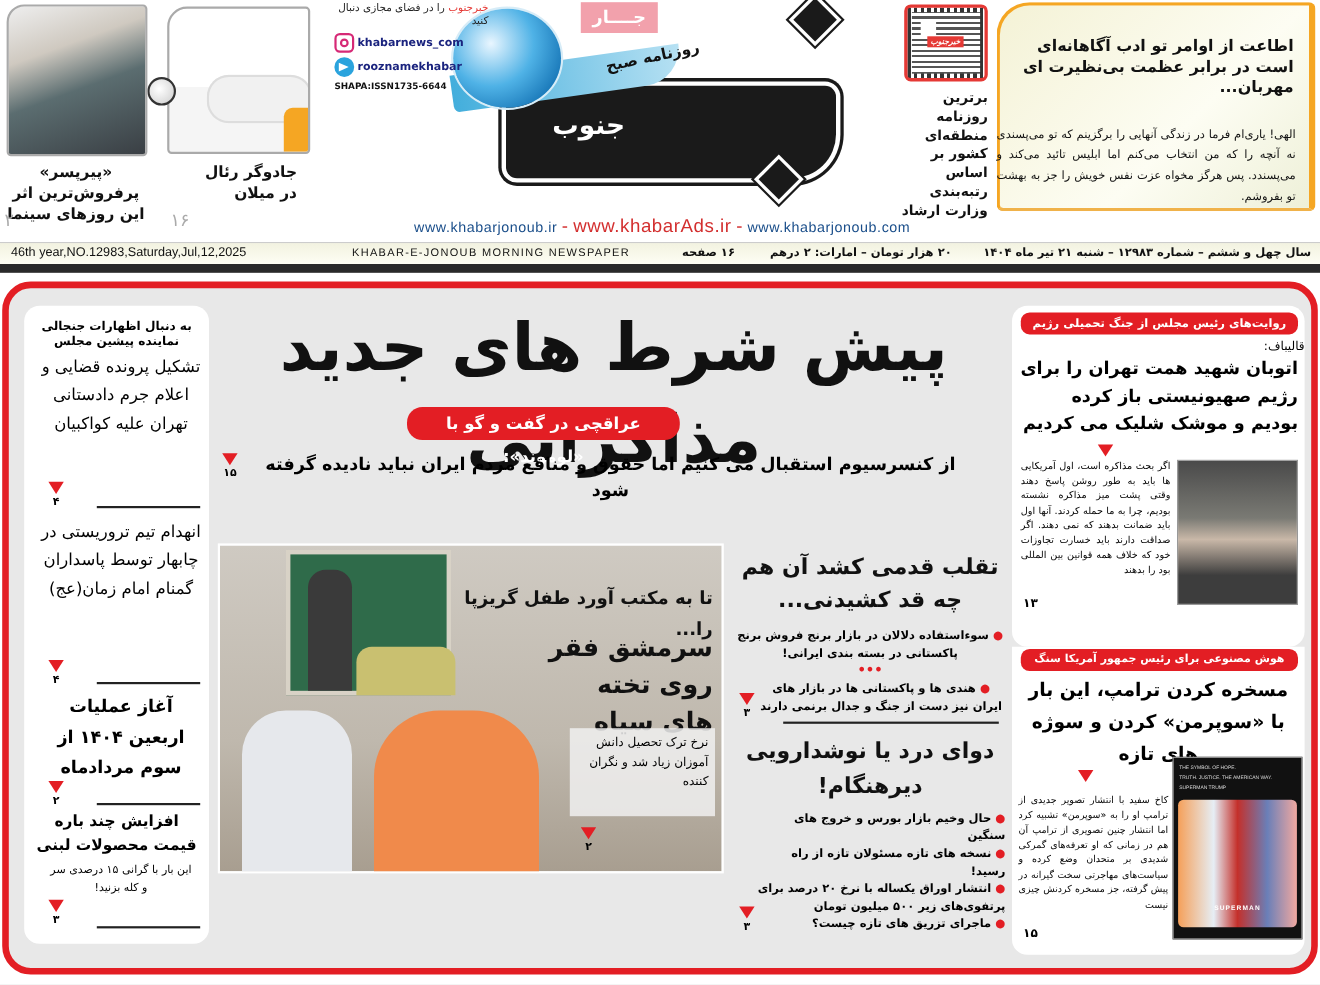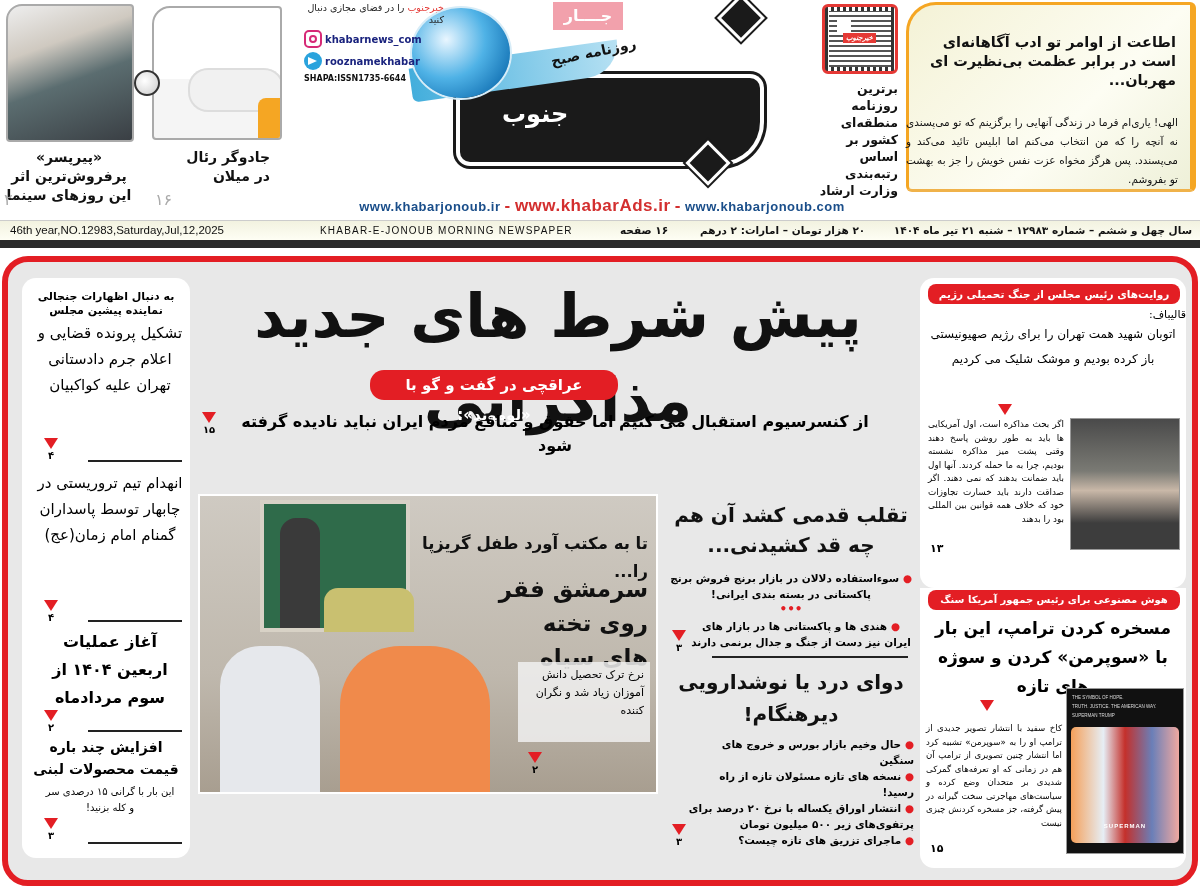--- a/index.html
+++ b/index.html
@@ -14,21 +14,21 @@
 .qr{left:822px;top:4px;width:76px;height:70px;border:3px solid #e53935;border-radius:6px;background:repeating-linear-gradient(90deg,#333 0 3px,#fff 3px 6px),#fff}
 .qr .qr-inner{position:absolute;inset:4px;background:
  linear-gradient(#fff,#fff) 8px 8px/14px 14px no-repeat,
  repeating-linear-gradient(0deg,#555 0 2px,#fff 2px 5px);}
 .qr .qr-label{position:absolute;left:18px;top:26px;background:#e53935;color:#fff;font-size:7px;padding:1px 3px;font-weight:bold;font-style:italic}
 .rank-text{left:812px;top:80px;width:86px;font-weight:bold;font-size:12.5px;line-height:17px;color:#111}
 .logo{left:390px;top:0;width:420px;height:190px}
 .logo .globe{position:absolute;left:22px;top:8px;width:98px;height:90px;border-radius:50%;background:radial-gradient(circle at 35% 35%,#e9f6ff,#4fb2e6 45%,#1877b8 80%);box-shadow:0 0 0 2px #d7ecf7}
 .logo .banner{position:absolute;left:20px;top:54px;width:210px;height:34px;border-radius:0 0 60px 10px;background:linear-gradient(90deg,#43aedc,#b7e1f3);transform:rotate(-8deg)}
 .logo .daily{position:absolute;left:160px;top:44px;font-size:14px;color:#111;transform:rotate(-12deg);font-weight:bold}
-.logo .jaar{position:absolute;left:163px;top:2px;width:70px;height:28px;background:#f2a1ac;color:#fff;font-weight:bold;font-size:16px;text-align:center;line-height:28px}
+.logo .jaar{position:absolute;left:138px;top:2px;width:70px;height:28px;background:#f2a1ac;color:#fff;font-weight:bold;font-size:16px;text-align:center;line-height:28px}
 .logo .big{position:absolute;left:70px;top:78px;width:300px;height:84px;background:#1a1a1a;border-radius:10px 10px 40px 10px;box-shadow:0 0 0 4px #fff,0 0 0 7px #1a1a1a}
 .logo .jonoub{position:absolute;left:112px;top:100px;color:#fff;font-weight:bold;font-size:24px}
 .logo .dia1{position:absolute;left:337px;top:4px;width:28px;height:28px;background:#1a1a1a;transform:rotate(45deg);box-shadow:0 0 0 3px #fff,0 0 0 5px #1a1a1a}
 .logo .dia2{position:absolute;left:305px;top:150px;width:26px;height:26px;background:#1a1a1a;transform:rotate(45deg);box-shadow:0 0 0 3px #fff,0 0 0 5px #1a1a1a}
 .social{left:304px;top:2px;width:140px;height:120px}
 .social .follow{font-size:9.5px;line-height:12px;color:#222}
 .social .follow .brand{color:#e53935}
 .social .row{display:flex;align-items:center;gap:3px;margin-top:4px;font-size:10px;color:#1a237e;font-weight:bold}
 .social .ig{width:18px;height:18px;border-radius:5px;border:2px solid #d62976;background:#fff;position:relative}
 .social .ig::after{content:"";position:absolute;left:3px;top:3px;width:8px;height:8px;border:2px solid #d62976;border-radius:50%;box-sizing:border-box}
@@ -36,21 +36,21 @@
 .social .tg::after{content:"";position:absolute;left:4px;top:5px;border-left:9px solid #fff;border-top:4px solid transparent;border-bottom:4px solid transparent}
 .social .issn{font-size:8px;font-weight:bold;margin-top:4px;color:#111}
 .photo{background:#ccc;border:2px solid #aaa;overflow:hidden}
 .photo-cinema{left:6px;top:4px;width:128px;height:138px;border-radius:16px 4px 4px 4px;background:linear-gradient(160deg,#eee 0%,#cfc9c0 30%,#5b6d70 55%,#3a3f44 100%)}
 .photo-soccer{left:152px;top:6px;width:130px;height:134px;border-radius:18px 4px 4px 4px;background:linear-gradient(180deg,#fff 0 55%,#f5f5f5 55%);}
 .photo-soccer .player{position:absolute;left:34px;top:60px;width:96px;height:44px;background:#f1f1f1;border-radius:20px;box-shadow:inset 0 0 0 2px #ddd}
 .photo-soccer .accent{position:absolute;right:0;bottom:0;width:22px;height:40px;background:#f5a623;border-radius:8px 0 0 0}
 .ball{left:134px;top:70px;width:26px;height:26px;border-radius:50%;background:radial-gradient(circle at 40% 40%,#fff,#ccc);border:2px solid #333}
 .cap{font-weight:bold;font-size:14px;line-height:19px;color:#111;text-align:center}
 .pg-num{font-size:16px;color:#aaa;font-family:"DejaVu Sans",sans-serif}
-.url-line{left:312px;top:196px;width:580px;text-align:center;font-weight:bold;font-size:13px;letter-spacing:0.5px;font-family:"Liberation Sans",sans-serif}
+.url-line{left:312px;top:196px;width:580px;text-align:center;font-weight:normal;font-size:13px;letter-spacing:0.5px;font-family:"Liberation Sans",sans-serif}
 .url-line .blue{color:#1a4e8a}
 .url-line .red{color:#d32f2f;font-size:17px}
 
 #infobar{position:absolute;left:0;top:220px;width:1200px;height:20px;background:linear-gradient(#f2f2e0,#fefef4);border-top:1px solid #ccc;font-size:11px;color:#111}
 #darkbar{position:absolute;left:0;top:240px;width:1200px;height:8px;background:#2a2a2a}
 
 #frame{position:absolute;left:2px;top:256px;width:1196px;height:630px;border:6px solid #e31e24;border-radius:26px;background:#e8e8e8}
 .card{position:absolute;background:#fff;border-radius:14px}
 .tri{display:inline-block;width:0;height:0;border-left:7px solid transparent;border-right:7px solid transparent;border-top:11px solid #e31e24}
 .tri-wrap{position:absolute;text-align:center;font-size:10px;font-weight:bold;line-height:10px}
@@ -125,21 +125,21 @@
   <span class="abs rtl" style="left:700px;top:3px;font-weight:bold;font-size:10.5px">۲۰ هزار تومان – امارات: ۲ درهم</span>
   <span class="abs rtl" style="right:8px;top:3px;font-weight:bold;font-size:10.5px">سال چهل و ششم – شماره ۱۲۹۸۳ – شنبه ۲۱ تیر ماه ۱۴۰۴</span>
 </div>
 <div id="darkbar"></div>
 
 <div id="frame">
 
   <div class="card" style="left:912px;top:16px;width:266px;height:310px">
     <div class="abs red-tag rtl" style="left:8px;top:6px;width:252px;height:20px;font-size:10.5px;line-height:20px;text-align:center">روایت‌های رئیس مجلس از جنگ تحمیلی رژیم صهیونیستی</div>
     <div class="abs rtl" style="right:0;top:30px;font-size:11px">قالیباف:</div>
-    <div class="abs rtl" style="left:6px;top:44px;width:254px;font-weight:normal;font-size:12px;line-height:25px;text-align:center">اتوبان شهید همت تهران را برای رژیم صهیونیستی باز کرده بودیم و موشک شلیک می کردیم</div>
+    <div class="abs rtl" style="left:6px;top:44px;width:254px;font-weight:bold;font-size:16px;line-height:25px;">اتوبان شهید همت تهران را برای رژیم صهیونیستی باز کرده بودیم و موشک شلیک می کردیم</div>
     <div class="tri-wrap" style="left:78px;top:126px"><span class="tri"></span></div>
     <div class="abs" style="left:150px;top:140px;width:110px;height:132px;background:linear-gradient(180deg,#4a4a4a,#7a7a74 40%,#c9b8a8 55%,#3d3d3d 80%);border:1px solid #999"></div>
     <div class="abs rtl" style="left:8px;top:140px;width:136px;font-size:8.8px;line-height:13.5px;text-align:justify">اگر بحث مذاکره است، اول آمریکایی ها باید به طور روشن پاسخ دهند وقتی پشت میز مذاکره نشسته بودیم، چرا به ما حمله کردند. آنها اول باید ضمانت بدهند که نمی دهند. اگر صداقت دارند باید خسارت تجاوزات خود که خلاف همه قوانین بین المللی بود را بدهند</div>
     <div class="abs" style="left:10px;top:264px;font-weight:bold;font-size:11px">۱۳</div>
   </div>
 
   <div class="card" style="left:912px;top:326px;width:266px;height:280px;border-radius:0 0 14px 14px">
     <div class="abs red-tag rtl" style="left:8px;top:2px;width:252px;height:20px;font-size:10px;line-height:20px">هوش مصنوعی برای رئیس جمهور آمریکا سنگ تمام گذاشت</div>
     <div class="abs rtl" style="left:6px;top:26px;width:254px;font-weight:bold;font-size:17px;line-height:29px;text-align:center">مسخره کردن ترامپ، این بار با «سوپرمن» کردن و سوژه های تازه</div>
     <div class="tri-wrap" style="left:60px;top:112px"><span class="tri"></span></div>

